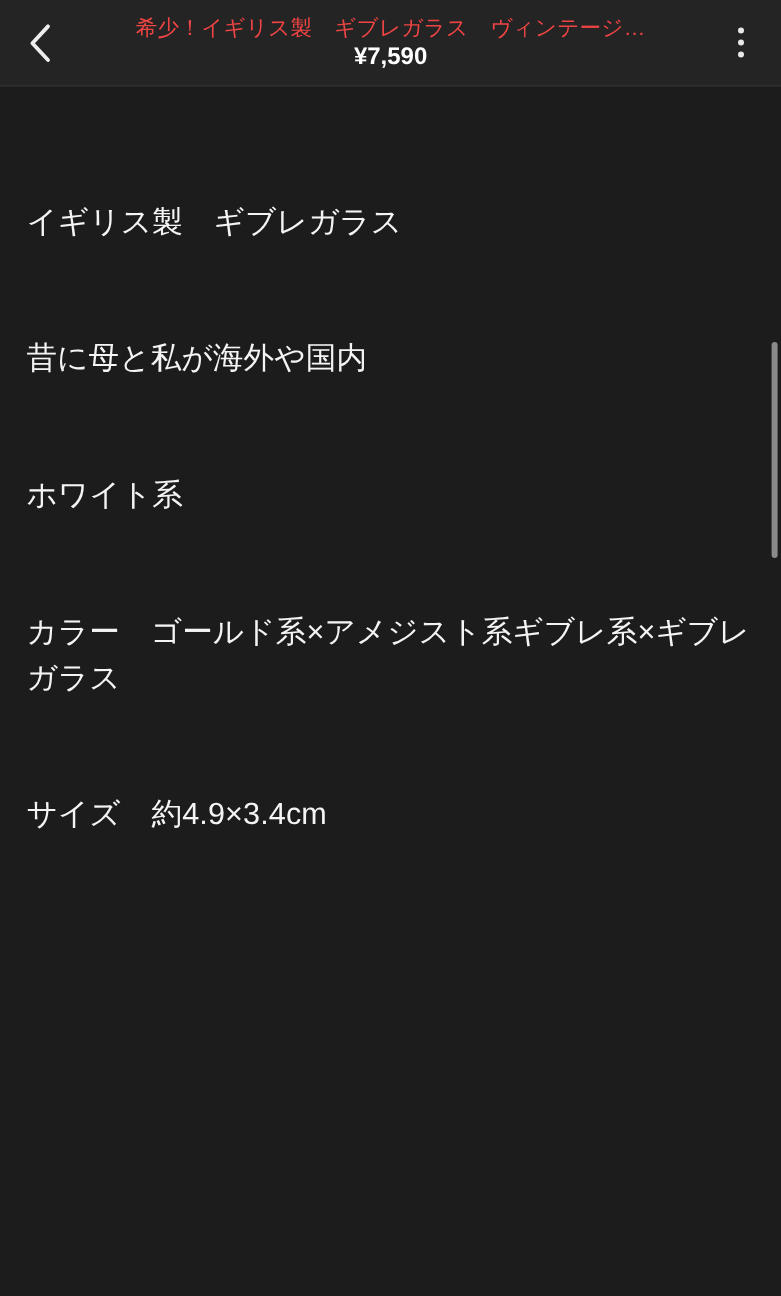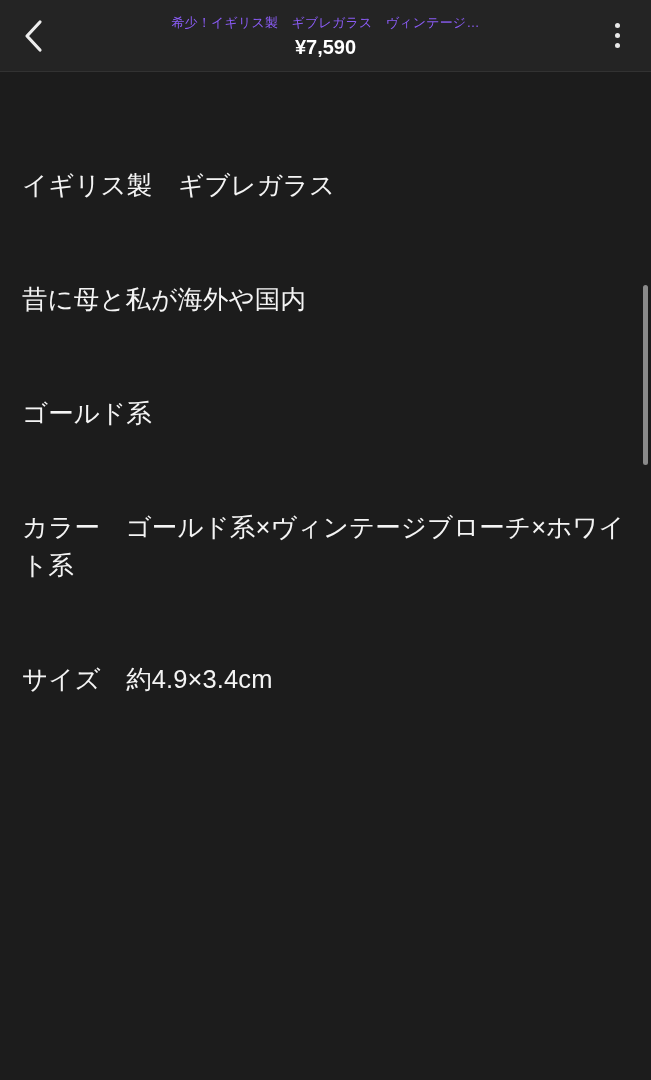--- a/index.html
+++ b/index.html
@@ -40,22 +40,22 @@
     cursor: pointer;
   }
   .back-btn svg { display: block; }
   .header-center {
     flex: 1 1 auto;
     min-width: 0;
     text-align: center;
     padding: 0 4px;
   }
   .header-title {
-    color: #8b5cf6;
-    font-size: 13px;
+    color: #ef4444;
+    font-size: 18px;
     line-height: 22px;
     white-space: nowrap;
     overflow: hidden;
     text-overflow: ellipsis;
     letter-spacing: 0.2px;
   }
   .header-price {
     color: #ffffff;
     font-size: 20px;
     line-height: 25px;
@@ -143,22 +143,22 @@
           <i></i>
           <i></i>
       </span>
     </div>
   </div>
 
   <div class="content">
     <div class="desc">
       <p>イギリス製　ギブレガラス</p>
       <p>昔に母と私が海外や国内</p>
-      <p>ゴールド系</p>
-      <p>カラー　ゴールド系×ヴィンテージブローチ×ホワイト系</p>
+      <p>ホワイト系</p>
+      <p>カラー　ゴールド系×アメジスト系ギブレ系×ギブレガラス</p>
       <p>サイズ　約4.9×3.4cm</p>
       <p class="blank"></p>
       <p class="blank"></p>
       
       
       
       
       
       
     </div>

